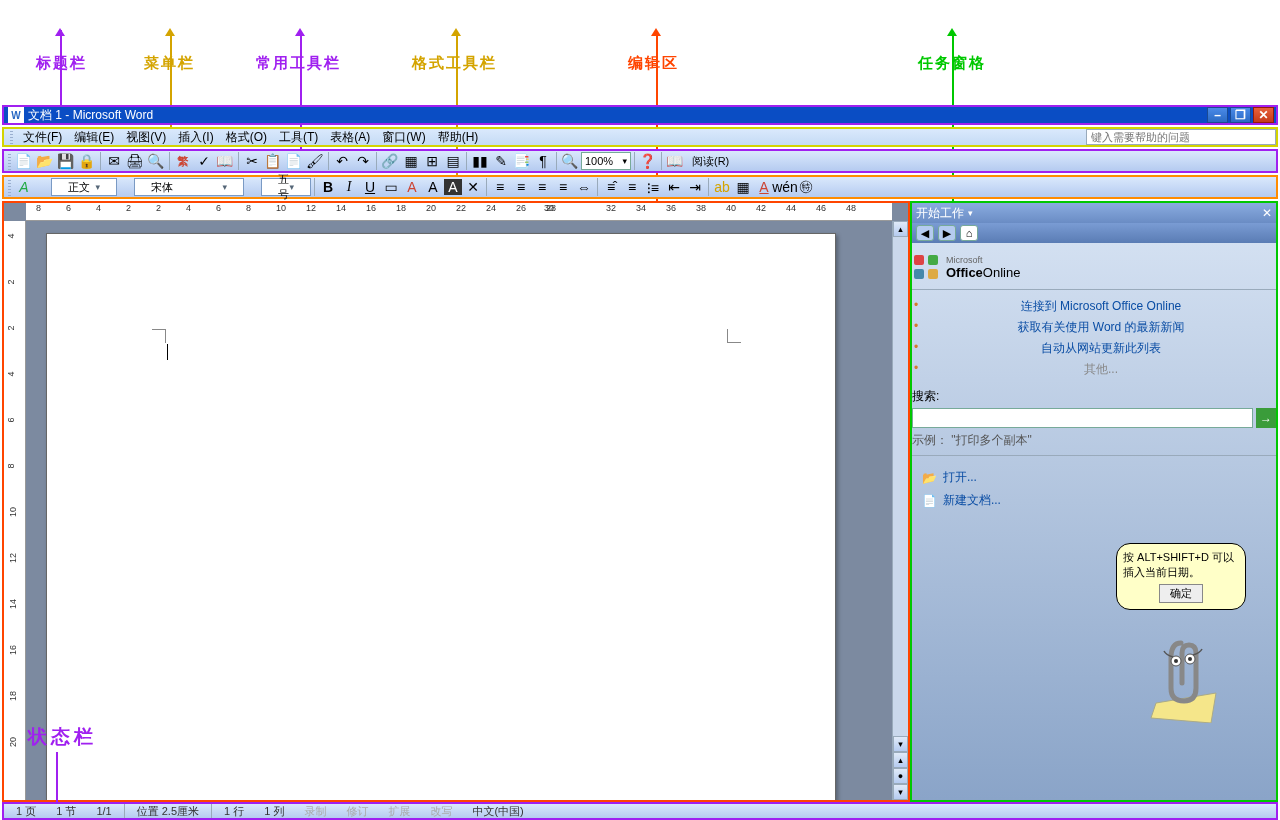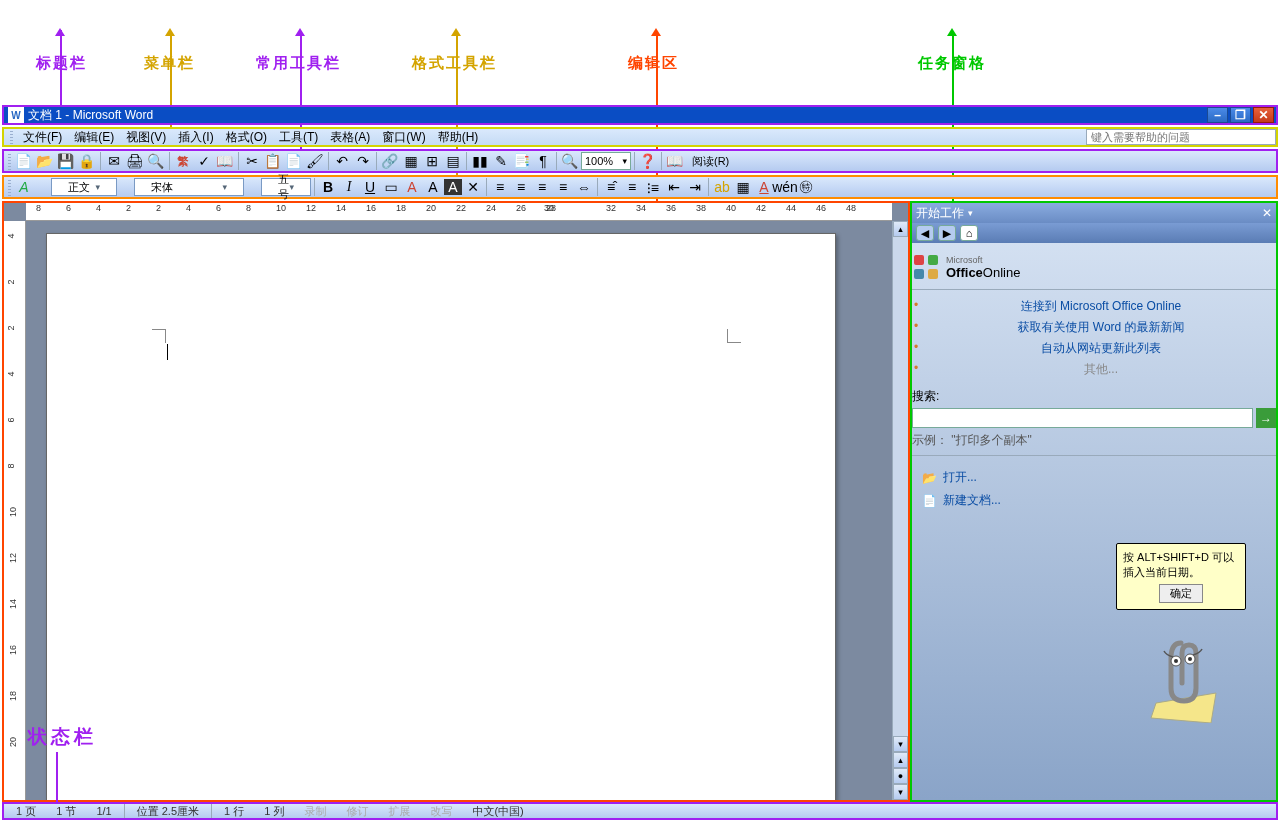--- a/index.html
+++ b/index.html
@@ -78,21 +78,21 @@
 .link-list li::before { content: '•'; position: absolute; left: -12px; color: #d47a2a; }
 .link-list li.gray { color: #888; }
 .search-label { font-size: 12px; margin: 8px 0 3px 0; }
 .search-row { display: flex; gap: 3px; }
 .search-input { flex: 1; height: 20px; border: 1px solid #7a9; background: #fff; }
 .search-go { width: 20px; height: 20px; background: #3a9c3a; color: #fff; display: flex; align-items: center; justify-content: center; font-weight: bold; }
 .example-text { font-size: 12px; color: #555; margin-top: 4px; }
 .open-section { margin-top: 10px; }
 .open-title { color: #3a6aa4; font-size: 14px; padding-bottom: 3px; }
 .open-item { display: flex; align-items: center; gap: 6px; padding: 3px 0 3px 10px; color: #0a4da4; font-size: 12px; }
-.clippy-tip { position: absolute; right: 30px; top: 300px; width: 130px; background: #ffffc8; border: 1px solid #000; border-radius: 2px; padding: 6px; font-size: 11px; text-align: left; }
+.clippy-tip { position: absolute; right: 30px; top: 300px; width: 130px; background: #ffffc8; border: 1px solid #000; border-radius: 14px; padding: 6px; font-size: 11px; text-align: left; }
 .clippy-tip .ok { display: block; margin: 4px auto 0; padding: 1px 10px; font-size: 11px; border: 1px solid #888; background: #eee; }
 .clippy { position: absolute; right: 50px; top: 390px; width: 80px; height: 90px; }
 
 
 .statusbar { position: absolute; left: 2px; right: 2px; bottom: 0; height: 18px; background: linear-gradient(#dae9fc, #b5cbf0); border: 2px solid #a020f0; display: flex; align-items: center; font-size: 11px; padding: 0 4px; gap: 4px; }
 .status-cell { padding: 0 8px; color: #333; }
 .status-cell.dim { color: #aaa; }
 .status-sep { width: 1px; height: 14px; background: #9ab; }
 
 

